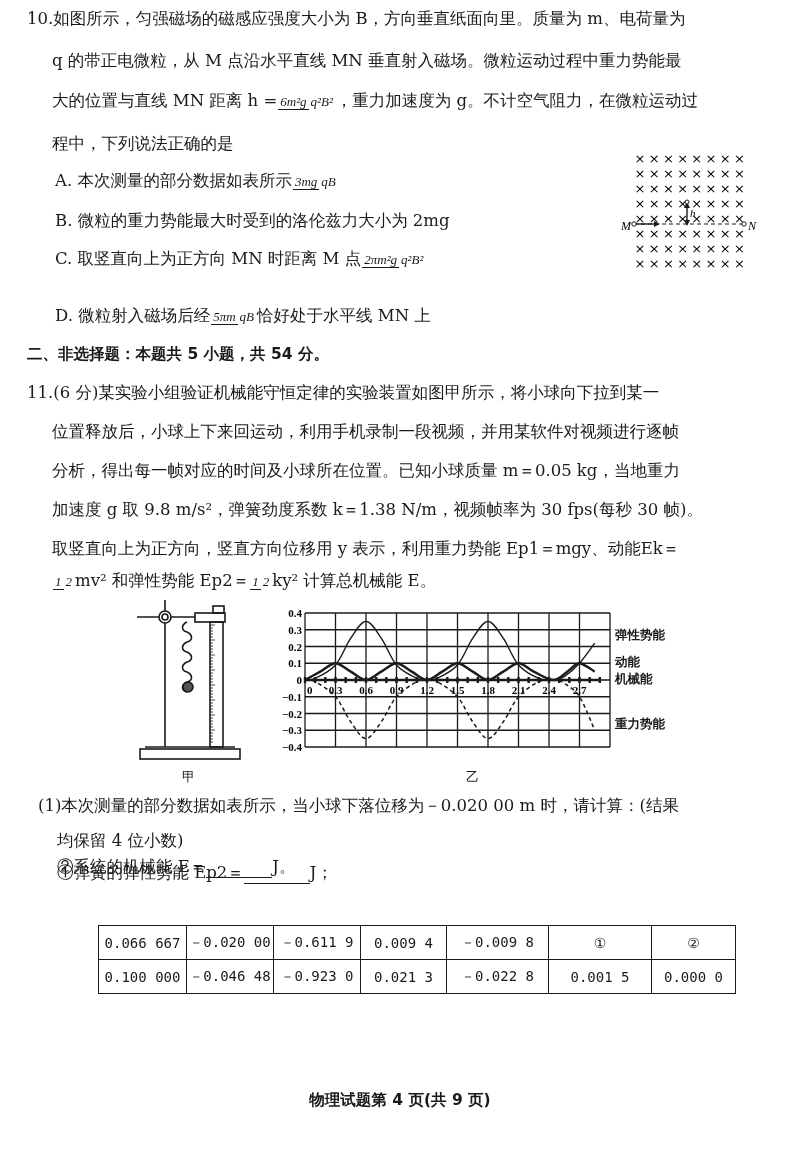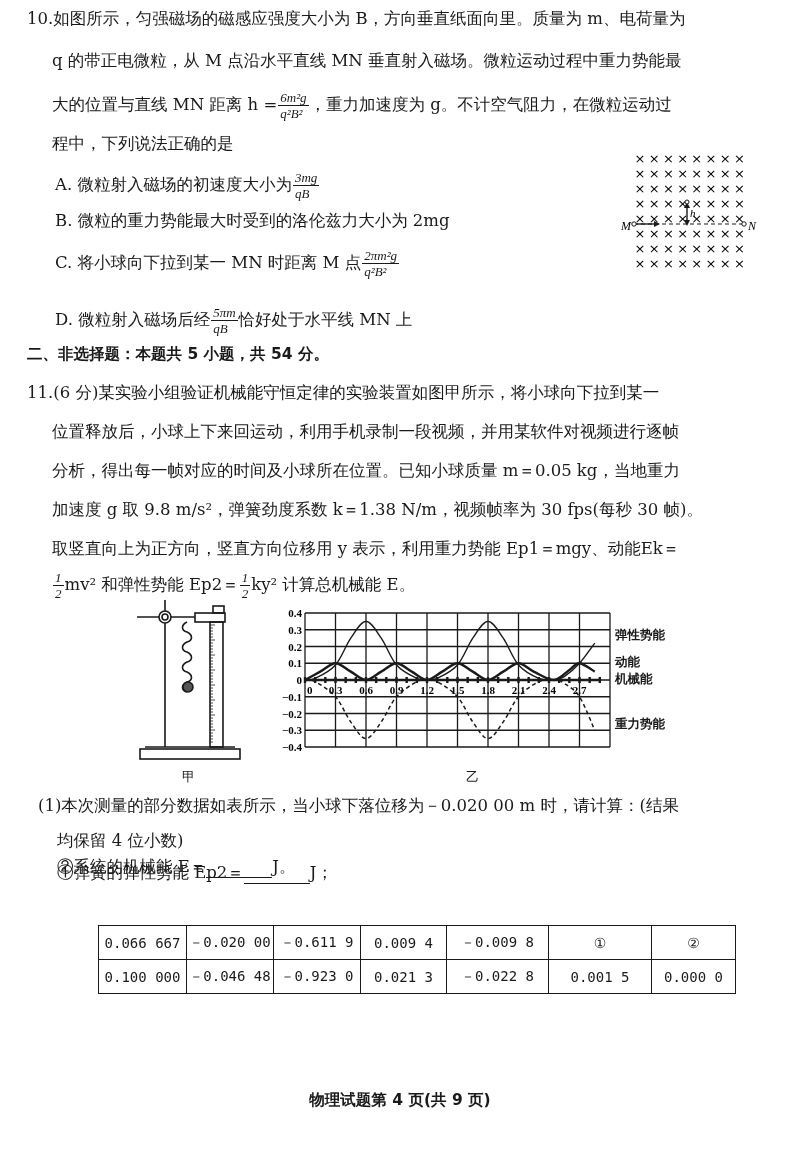--- a/index.html
+++ b/index.html
@@ -4,21 +4,21 @@
 <style>
   html, body { margin: 0; padding: 0; background: #ffffff; }
   body {
     width: 800px; height: 1162px; position: relative; overflow: hidden;
     font-family: "DejaVu Serif", "Liberation Serif", serif;
     color: #1a1a1a; font-size: 16.5px;
   }
   .abs { position: absolute; white-space: nowrap; }
   .line { position: absolute; white-space: nowrap; line-height: 22px; }
   .bold { font-weight: bold; }
-  .frac { display: inline-flex; flex-direction: column; align-items: flex-start; vertical-align: middle; font-size: 13px; line-height: 15px; margin: 0 1px; }
+  .frac { display: inline-flex; flex-direction: row; align-items: center; vertical-align: middle; font-size: 13px; line-height: 15px; margin: 0 1px; }
   .frac .num { border-bottom: 1px solid #1a1a1a; padding: 0 2px; font-style: italic; font-family: "Liberation Serif", serif; }
   .frac .den { padding: 0 2px; font-style: italic; font-family: "Liberation Serif", serif; }
   .blank { display: inline-block; width: 66px; border-bottom: 1px solid #1a1a1a; height: 18px; vertical-align: bottom; }
   table.data { position: absolute; left: 98px; top: 925px; border-collapse: collapse; font-size: 15px; font-family: "DejaVu Sans", "Liberation Sans", sans-serif; }
   table.data td { border: 1.6px solid #1a1a1a; height: 33px; text-align: center; padding: 0 2px; white-space: nowrap; }
   table.data td.num { font-family: "DejaVu Sans Mono", "Liberation Mono", monospace; font-size: 14px; }
   .fig-label { position: absolute; font-size: 13px; }
   .legend { position: absolute; font-size: 12.5px; font-family: "DejaVu Sans", sans-serif; font-weight: bold; }
   .footer { position: absolute; left: 0; width: 800px; text-align: center; top: 1090px; font-size: 15.5px; font-weight: bold; font-family: "DejaVu Sans", sans-serif; }
 </style>
@@ -31,30 +31,30 @@
 <div class="line" style="left:52px; top:50px;">q 的带正电微粒，从 M 点沿水平直线 MN 垂直射入磁场。微粒运动过程中重力势能最</div>
 <div class="line" style="left:52px; top:90px;">
   <span>大的位置与直线 MN 距离 h =</span><span class="frac">
       <span class="num">6m²g</span>
       <span class="den">q²B²</span>
     </span><span>，重力加速度为 g。不计空气阻力，在微粒运动过</span>
 </div>
 <div class="line" style="left:52px; top:133px;">程中，下列说法正确的是</div>
 
 <div class="line" style="left:55px; top:170px;">
-  <span>A.</span> <span>微粒射入磁场的初速度大小为</span><span class="frac">
+  <span>A.</span> <span>本次测量的部分数据如表所示</span><span class="frac">
       <span class="num">3mg</span>
       <span class="den">qB</span>
     </span>
 </div>
 <div class="line" style="left:55px; top:210px;">
   <span>B.</span> <span>微粒的重力势能最大时受到的洛伦兹力大小为 2mg</span>
 </div>
 <div class="line" style="left:55px; top:248px;">
-  <span>C.</span> <span>将小球向下拉到某一 MN 时距离 M 点</span><span class="frac">
+  <span>C.</span> <span>取竖直向上为正方向 MN 时距离 M 点</span><span class="frac">
       <span class="num">2πm²g</span>
       <span class="den">q²B²</span>
     </span>
 </div>
 <div class="line" style="left:55px; top:305px;">
   <span>D.</span> <span>微粒射入磁场后经</span><span class="frac">
       <span class="num">5πm</span>
       <span class="den">qB</span>
     </span><span>恰好处于水平线 MN 上</span>
 </div>

